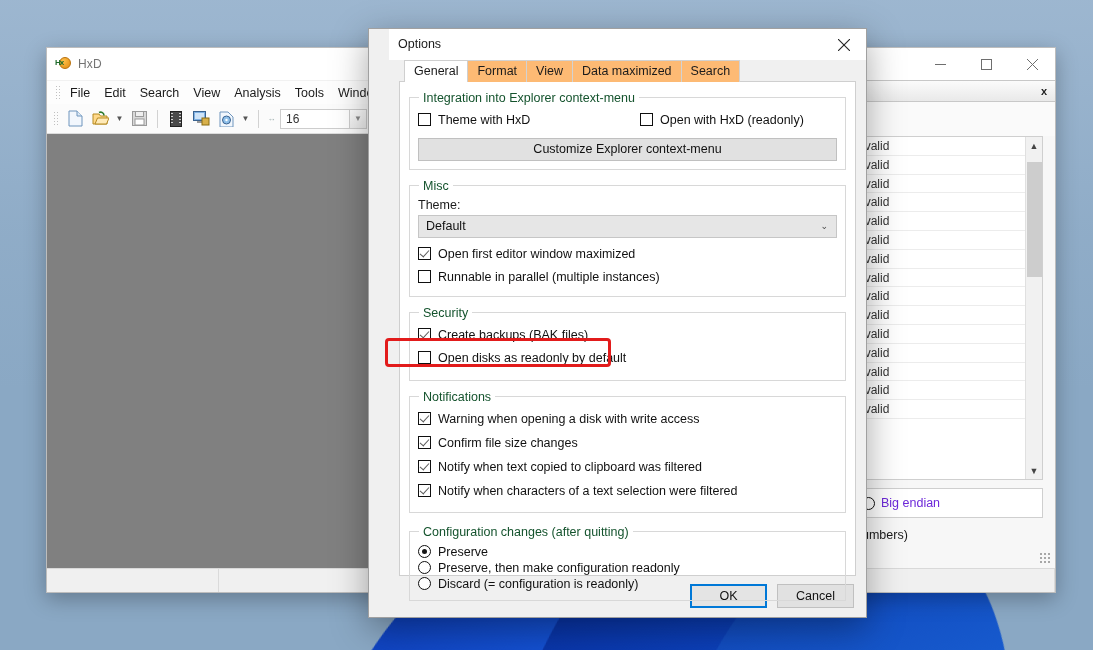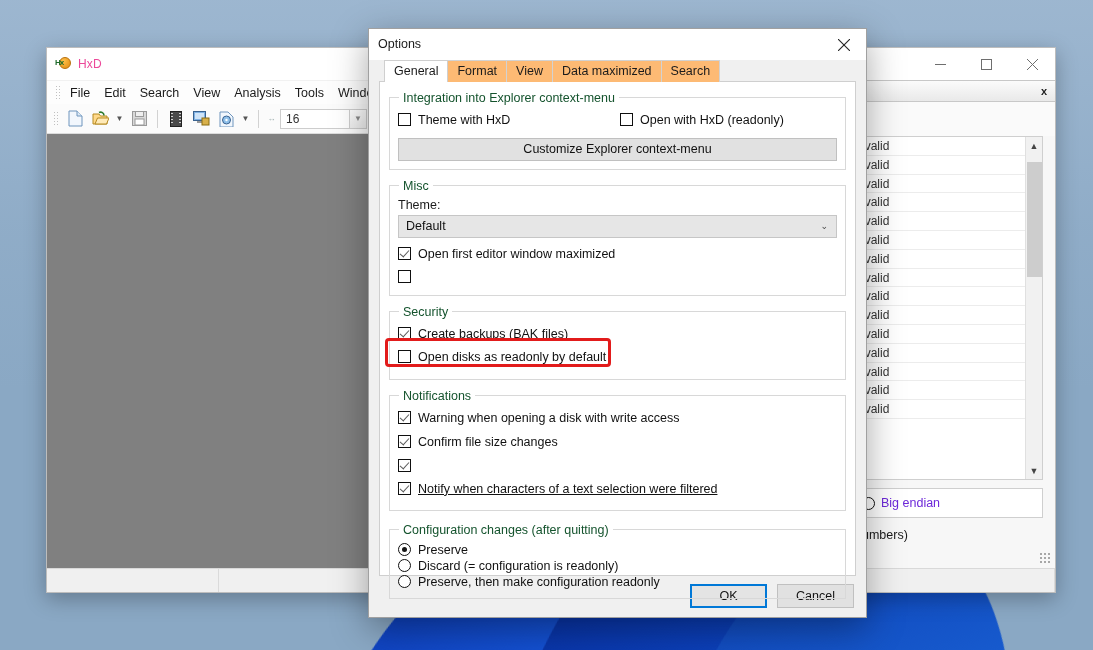--- a/index.html
+++ b/index.html
@@ -69,21 +69,21 @@
     width: 12px; height: 12px; border-radius: 50%;
     background: radial-gradient(circle at 35% 30%, #ffc04a, #e08a10);
     border: 1px solid #b9700a;
   }
   .hxd-icon .hx {
     position: absolute; left: 0; top: 2px;
     font: bold 8px "Liberation Sans", sans-serif; color: #1d6b2a;
     letter-spacing: -1px;
   }
   #hxd-title-text {
-    font-size: 12px; color: #ec4899; letter-spacing: .2px;
+    font-size: 12px; color: #737373; letter-spacing: .2px;
   }
   .wincontrols {
     position: absolute; right: 0; top: 0; height: 32px; display: flex;
   }
   .wc {
     width: 46px; height: 32px; display: flex; align-items: center; justify-content: center;
     color: #6e6e6e;
   }
   .wc svg { display: block; }
 
@@ -188,21 +188,21 @@
     background-size: 4px 4px;
   }
 
   
   #options-dialog {
     position: absolute;
     left: 368px; top: 28px; width: 499px; height: 590px;
     background: #f0f0f0;
     border: 1px solid #a0a0a0;
     box-shadow: 0 10px 34px rgba(0,0,0,.35);
-    display: flex; flex-direction: column;
+    display: flex; flex-direction: column; padding-left: 20px;
   }
   #dlg-titlebar {
     height: 31px; background: #ffffff; position: relative;
     display: flex; align-items: center;
   }
   #dlg-title {
     font-size: 12.5px; color: #1b1b1b; margin-left: 9px;
   }
   #dlg-close {
     position: absolute; right: 0; top: 0; width: 44px; height: 31px;
@@ -521,20 +521,21 @@
         <div id="theme-combo">
           <span>Default</span>
           <span class="chev">⌄</span>
         </div>
         <div class="cbrow" style="margin-top:9px;">
           <span class="cbox checked"></span>
           <span>Open first editor window maximized</span>
         </div>
         <div class="cbrow" style="margin-top:9px;">
           <span class="cbox"></span>
+          <span>Runnable in parallel (multiple instances)</span>
         </div>
       </fieldset>
 
       <fieldset class="grp" style="padding-bottom:11px;">
         <legend>Security</legend>
         <div class="cbrow">
           <span class="cbox checked"></span>
           <span>Create backups (BAK files)</span>
         </div>
         <div class="cbrow" style="margin-top:9px;">
@@ -548,40 +549,41 @@
         <div class="cbrow">
           <span class="cbox checked"></span>
           <span>Warning when opening a disk with write access</span>
         </div>
         <div class="cbrow" style="margin-top:10px;">
           <span class="cbox checked"></span>
           <span>Confirm file size changes</span>
         </div>
         <div class="cbrow" style="margin-top:10px;">
           <span class="cbox checked"></span>
-        </div>
-        <div class="cbrow" style="margin-top:10px;text-decoration:underline;">
+          <span>Notify when text copied to clipboard was filtered</span>
+        </div>
+        <div class="cbrow" style="margin-top:10px;">
           <span class="cbox checked"></span>
           <span>Notify when characters of a text selection were filtered</span>
         </div>
       </fieldset>
 
       <fieldset class="grp" style="padding-bottom:7px;margin-top:12px;">
         <legend>Configuration changes (after quitting)</legend>
         <div class="cbrow" style="margin:2px 0;">
           <span class="radio checked"></span>
           <span>Preserve</span>
         </div>
         <div class="cbrow" style="margin:2px 0;">
           <span class="radio"></span>
-          <span>Discard (= configuration is readonly)</span>
+          <span>Preserve, then make configuration readonly</span>
         </div>
         <div class="cbrow" style="margin:2px 0;">
           <span class="radio"></span>
-          <span>Preserve, then make configuration readonly</span>
+          <span>Discard (= configuration is readonly)</span>
         </div>
       </fieldset>
 
     </div>
   </div>
 
   <div id="dlg-footer">
     <div class="dlgbtn default">OK</div>
     <div class="dlgbtn">Cancel</div>
   </div>

